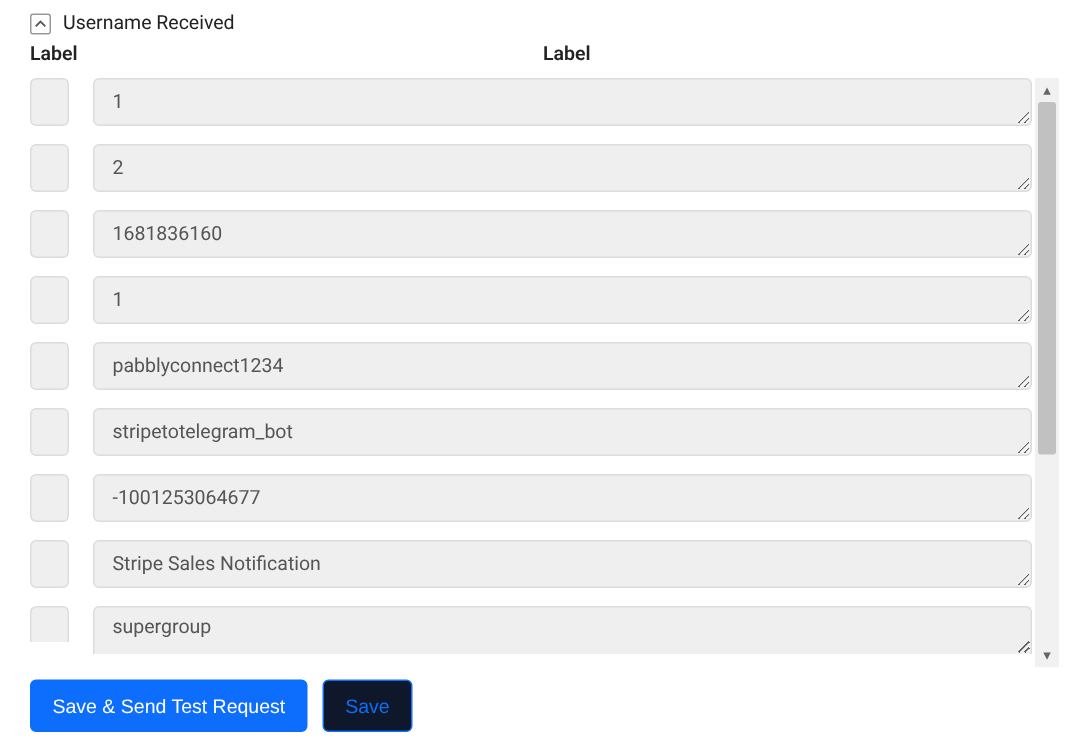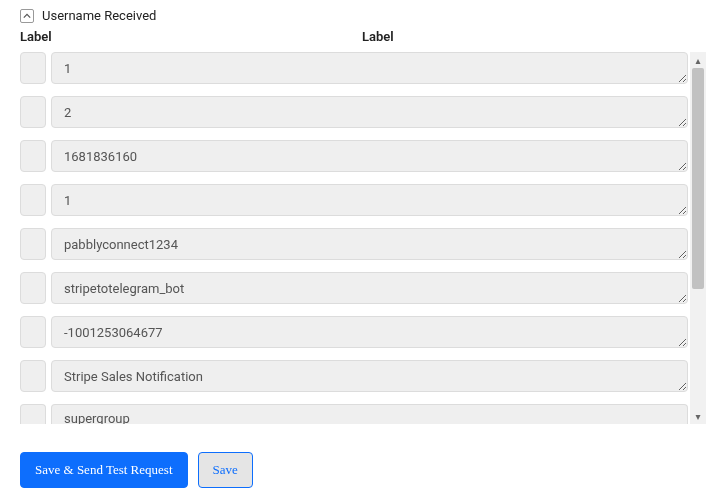--- a/index.html
+++ b/index.html
@@ -70,21 +70,21 @@
       flex: 1;
       overflow: hidden;
     }
     .rows {
       height: 100%;
       overflow: hidden;
       padding-right: 18px;
     }
     .row {
       display: flex;
-      gap: 5px;
+      gap: 16px;
       margin-bottom: 12px;
     }
     .field {
       width: 100%;
       padding: 10px 12px;
       border: 1px solid #dcdcdc;
       border-radius: 4px;
       background: #efefef;
       color: #555;
       font-size: 13px;
@@ -108,30 +108,29 @@
       display: flex;
       gap: 10px;
       background: #fff;
     }
     .btn {
       padding: 9px 14px;
       border-radius: 4px;
       font-size: 13px;
       cursor: pointer;
       border: 1px solid transparent;
-      font-family: Liberation Serif, serif;
-      margin-top: 20px;
+      font-family: Liberation Sans, sans-serif;
     }
     .btn-primary {
       background: #0d6efd;
       color: #fff;
       border-color: #0d6efd;
     }
     .btn-secondary {
-      background: #e5e5e5;
+      background: #0f172a;
       color: #0d6efd;
       border-color: #0d6efd;
     }
     .scrollbar {
       position: absolute;
       right: 0;
       top: 0;
       bottom: 0;
       width: 16px;
       background: #f1f1f1;

